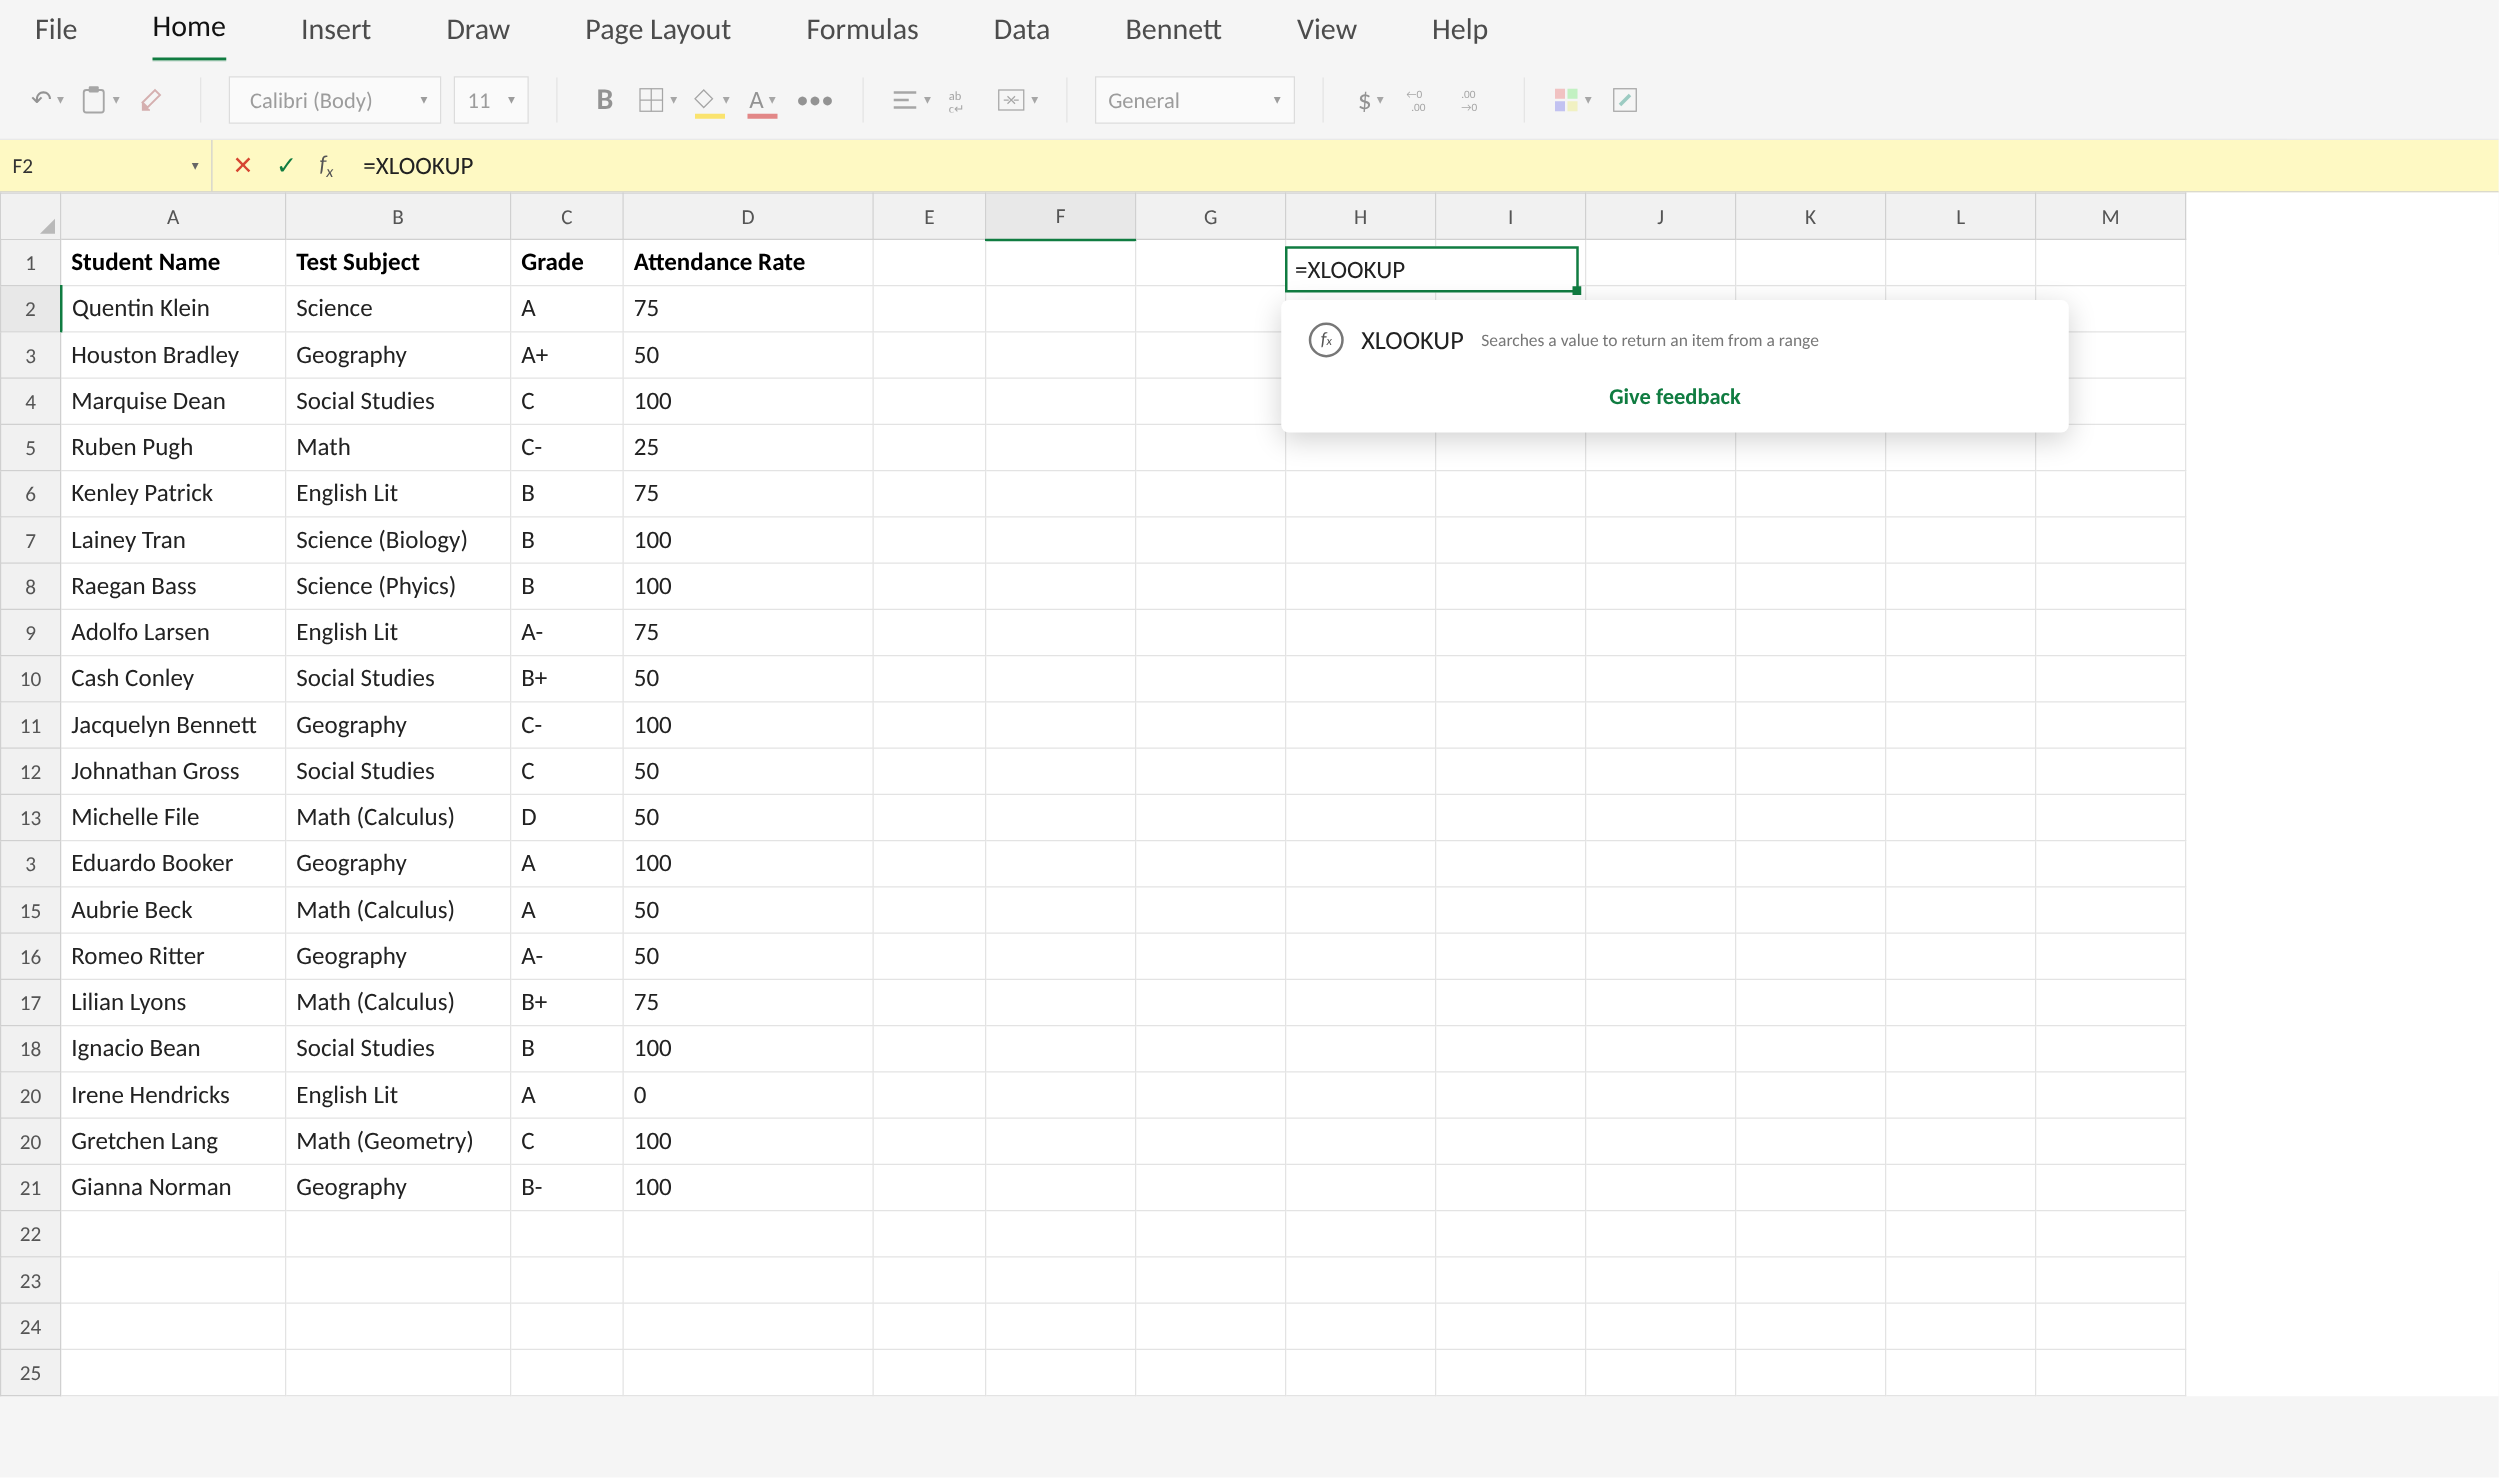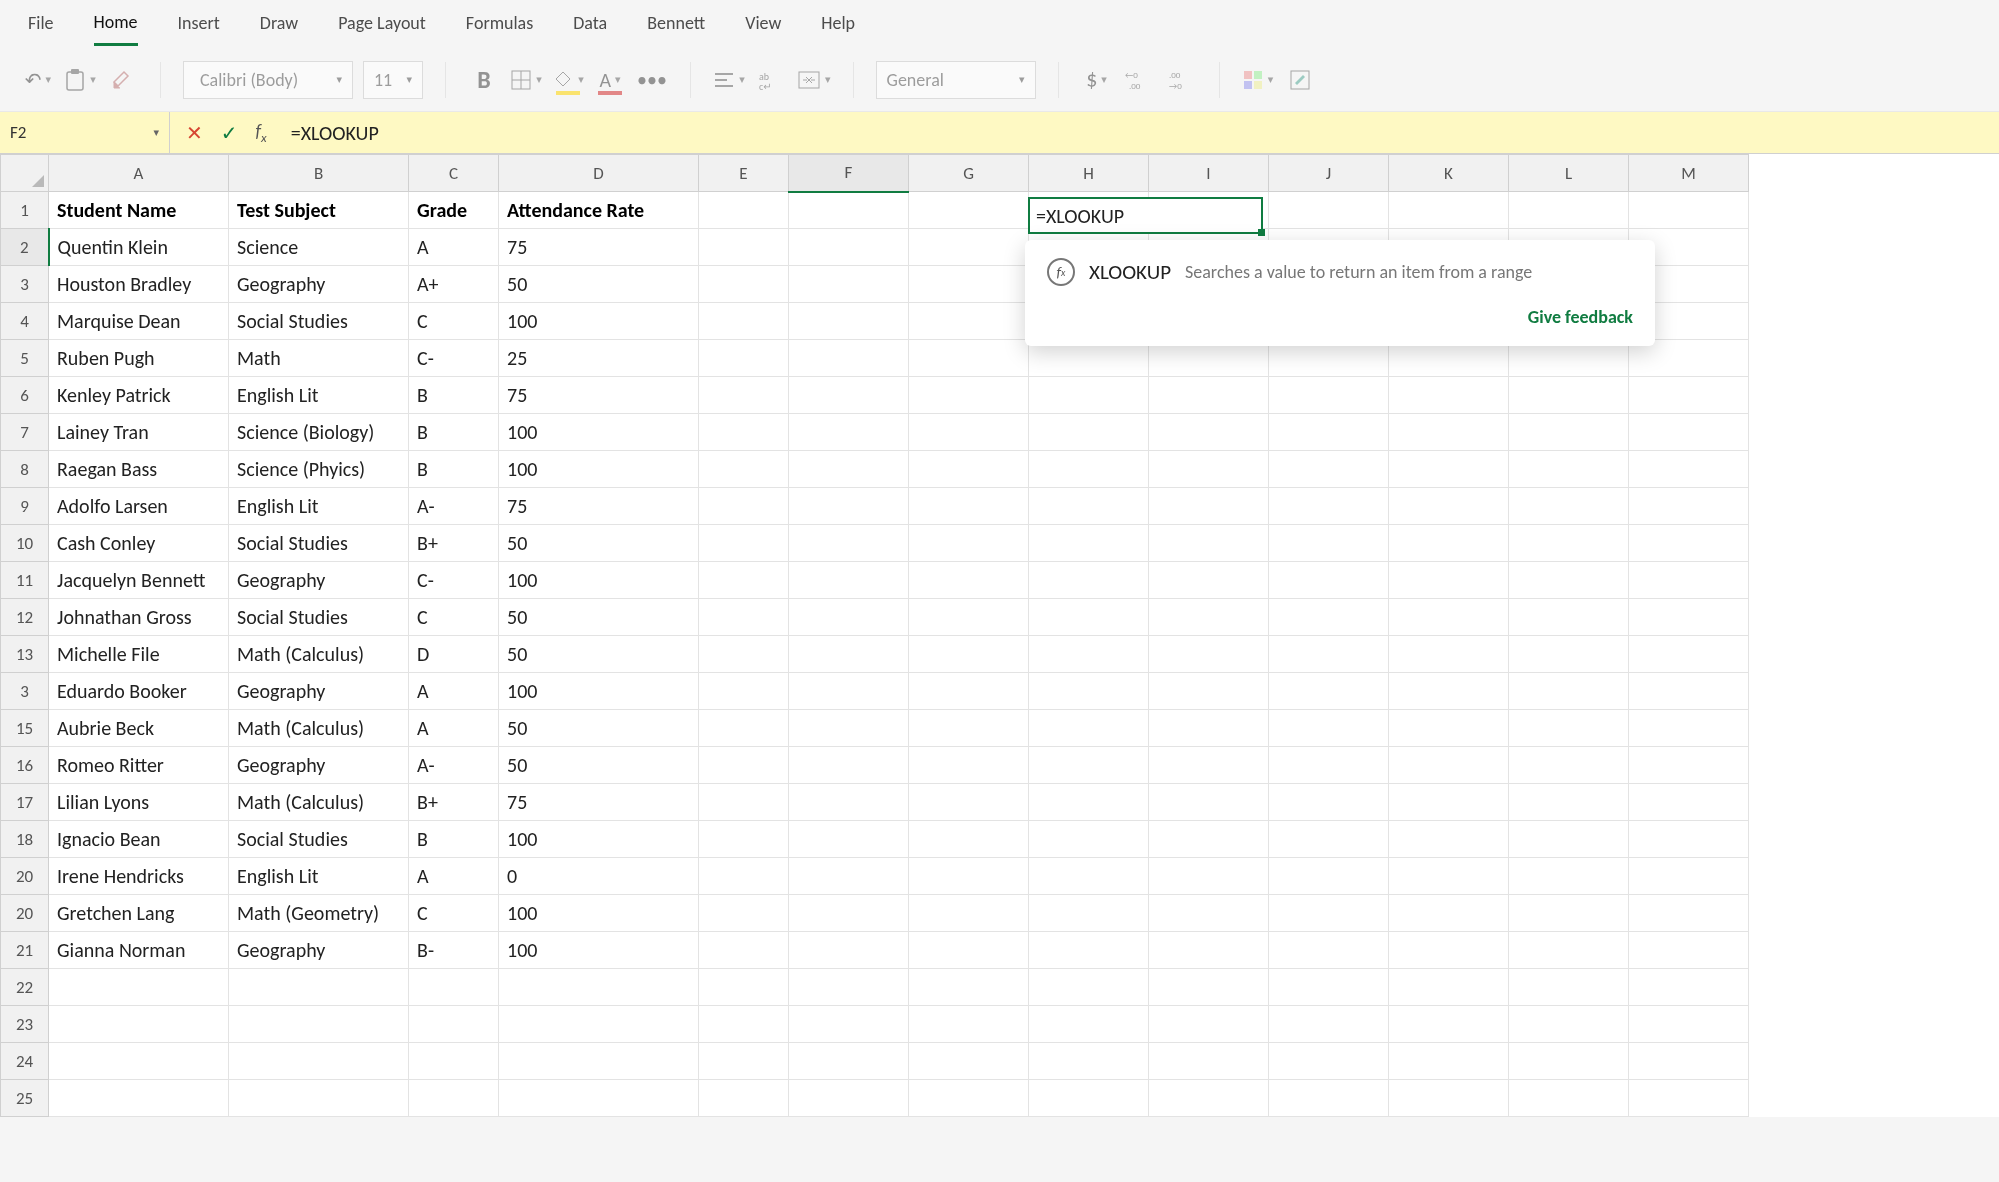--- a/index.html
+++ b/index.html
@@ -9,25 +9,25 @@
     width: 1999px;
     height: 1182px;
     overflow: hidden;
     color: #333;
   }
 
   
   .ribbon-tabs {
     display: flex;
     align-items: center;
-    gap: 40px;
+    gap: 60px;
     padding: 8px 28px 0 28px;
     height: 48px;
     background: #f5f5f5;
-    font-size: 18px;
+    font-size: 24px;
   }
   .ribbon-tabs .tab { color: #4c4c4c; cursor: pointer; padding-bottom: 10px; }
   .ribbon-tabs .tab.active { color: #111; font-weight: 500; border-bottom: 3px solid #107c41; }
 
   
   .toolbar {
     display: flex;
     align-items: center;
     gap: 18px;
     padding: 6px 22px;
@@ -131,22 +131,22 @@
     z-index:10;
     font-size:18px;
   }
   .tooltip-head { display:flex; align-items:center; gap:14px; margin-bottom:20px;}
   .tooltip-head .fcircle{
     width:28px;height:28px;border-radius:50%;border:2px solid #777;
     display:flex;align-items:center;justify-content:center;
     font-style:italic;font-size:15px;color:#555;
   }
   .tooltip-head .fname{ font-weight:500; font-size:21px; color:#222;}
-  .tooltip-head .fdesc{ color:#777; font-size:18px; }
-  .tooltip .feedback{ text-align:right; color:#107c41; font-weight:600; }
+  .tooltip-head .fdesc{ color:#777; font-size:14px; }
+  .tooltip .feedback{ text-align:center; color:#107c41; font-weight:600; }
 
   
   .cA{width:180px;} .cB{width:180px;} .cC{width:90px;} .cD{width:200px;}
   .cE{width:90px;} .cF{width:120px;} .cG{width:120px;} .cH{width:120px;}
   .cI{width:120px;} .cJ{width:120px;} .cK{width:120px;} .cL{width:120px;}
   .cM{width:120px;}
 </style>
 </head>
 <body>
 

